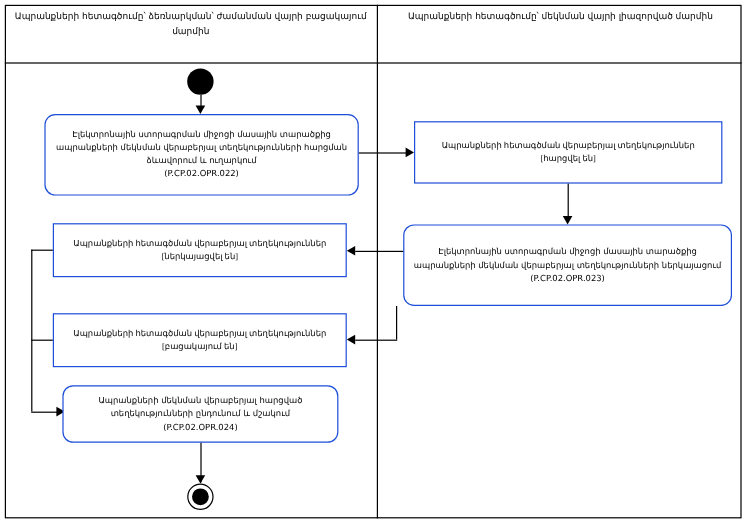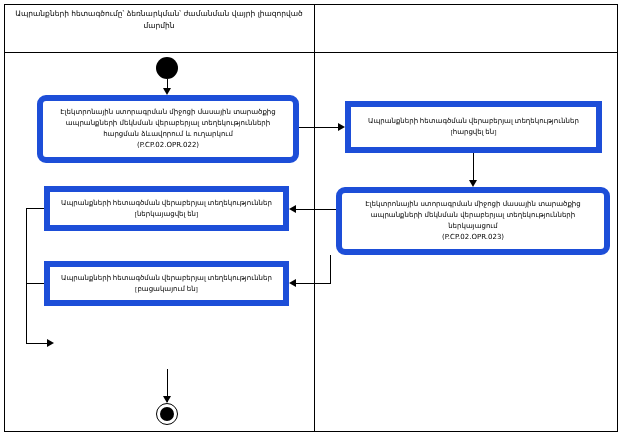--- a/index.html
+++ b/index.html
@@ -55,21 +55,21 @@
     width: 302px;
   }
   .lane-title.right {
     left: 320px;
     top: 8px;
     width: 294px;
   }
   .node {
     position: absolute;
     box-sizing: border-box;
-    border: 6px solid #1d4ed8;
+    border: 1px solid #1d4ed8;
     background: #ffffff;
     display: flex;
     align-items: center;
     justify-content: center;
     text-align: center;
     font-size: 7px;
     line-height: 11px;
     color: #000000;
     padding: 2px 6px;
   }
@@ -136,21 +136,22 @@
 </style>
 </head>
 <body>
 
 <div id="canvas">
 
   <div class="frame"></div>
   <div class="swim-divider"></div>
   <div class="header-divider"></div>
 
-  <div class="lane-title left">Ապրանքների հետագծումը՝ ձեռնարկման՝ ժամանման վայրի լիազորված մարմին</div>
+  <div class="lane-title left">Ապրանքների հետագծումը՝ ձեռնարկման՝ ժամանման վայրի բացակայում մարմին</div>
+  <div class="lane-title right">Ապրանքների հետագծումը՝ մեկնման վայրի լիազորված մարմին</div>
 
   <div class="start-node" style="left:156px; top:57px;"></div>
 
   <div class="edge-line edge-v" style="left:167px; top:79px; height:10px;"></div>
   <div class="arrow arrow-down" style="left:163px; top:88px;"></div>
 
   <div class="node rounded" style="left:37px; top:95px; width:262px; height:68px;">
     <span class="label">Էլեկտրոնային ստորագրման միջոցի մասային տարածքից ապրանքների մեկնման վերաբերյալ տեղեկությունների հարցման ձևավորում և ուղարկում
 (P.CP.02.OPR.022)</span>
   </div>
@@ -187,20 +188,24 @@
     <span class="label">Ապրանքների հետագծման վերաբերյալ տեղեկություններ
 [բացակայում են]</span>
   </div>
 
   <div class="edge-line edge-v" style="left:26px; top:208px; height:135px;"></div>
   <div class="edge-line edge-h" style="left:26px; top:208px; width:18px;"></div>
   <div class="edge-line edge-h" style="left:26px; top:283px; width:18px;"></div>
   <div class="edge-line edge-h" style="left:26px; top:343px; width:24px;"></div>
   <div class="arrow arrow-right" style="left:47px; top:339px;"></div>
 
+  <div class="node rounded" style="left:52px; top:321px; width:230px; height:48px;">
+    <span class="label">Ապրանքների մեկնման վերաբերյալ հարցված տեղեկությունների ընդունում և մշակում
+(P.CP.02.OPR.024)</span>
+  </div>
 
   <div class="edge-line edge-v" style="left:167px; top:369px; height:33px;"></div>
   <div class="arrow arrow-down" style="left:163px; top:396px;"></div>
 
   <div class="end-node-outer" style="left:156px; top:403px;"></div>
   <div class="end-node-inner" style="left:160px; top:407px;"></div>
 
 </div>
 
 </body></html>

